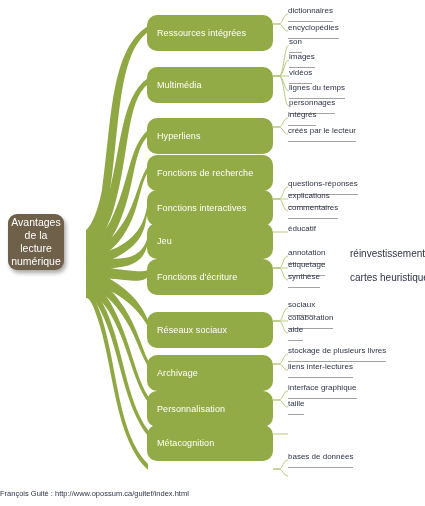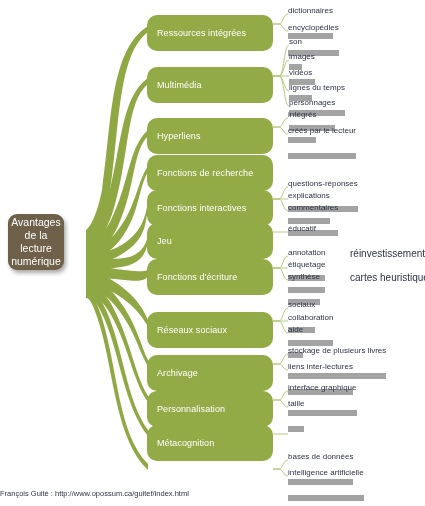--- a/index.html
+++ b/index.html
@@ -53,22 +53,22 @@
     letter-spacing:.1px;
   }
 
   
   .leaf{
     position:absolute;
     color:#2e3346;
     font-size:8px;
     line-height:9.5px;
     white-space:nowrap;
-    padding-bottom:17px;
-    border-bottom:6px solid #a3a3a3;
+    padding-bottom:5px;
+    border-bottom:1px solid #a3a3a3;
     z-index:3;
   }
   .leaf.noline{border-bottom:none;padding-bottom:0;}
   .leaf.two{line-height:10px;}
 
   
   .sub{
     position:absolute;
     color:#2e3346;
     font-size:10px;
@@ -210,17 +210,16 @@
   <div class="leaf" style="left:288px;top:325px">aide</div>
 
   <div class="leaf" style="left:288px;top:346px">stockage de plusieurs livres</div>
   <div class="leaf" style="left:288px;top:362px">liens inter-lectures</div>
 
   <div class="leaf" style="left:288px;top:383px">interface graphique</div>
   <div class="leaf" style="left:288px;top:399px">taille</div>
 
 
   <div class="leaf" style="left:288px;top:452px">bases de données</div>
-  <div class="leaf" style="left:288px;top:468px">intelligence artificielle</div>
 
   <div class="credit">François Guité : http://www.opossum.ca/guitef/index.html</div>
 
 </div>
 
 </body></html>

